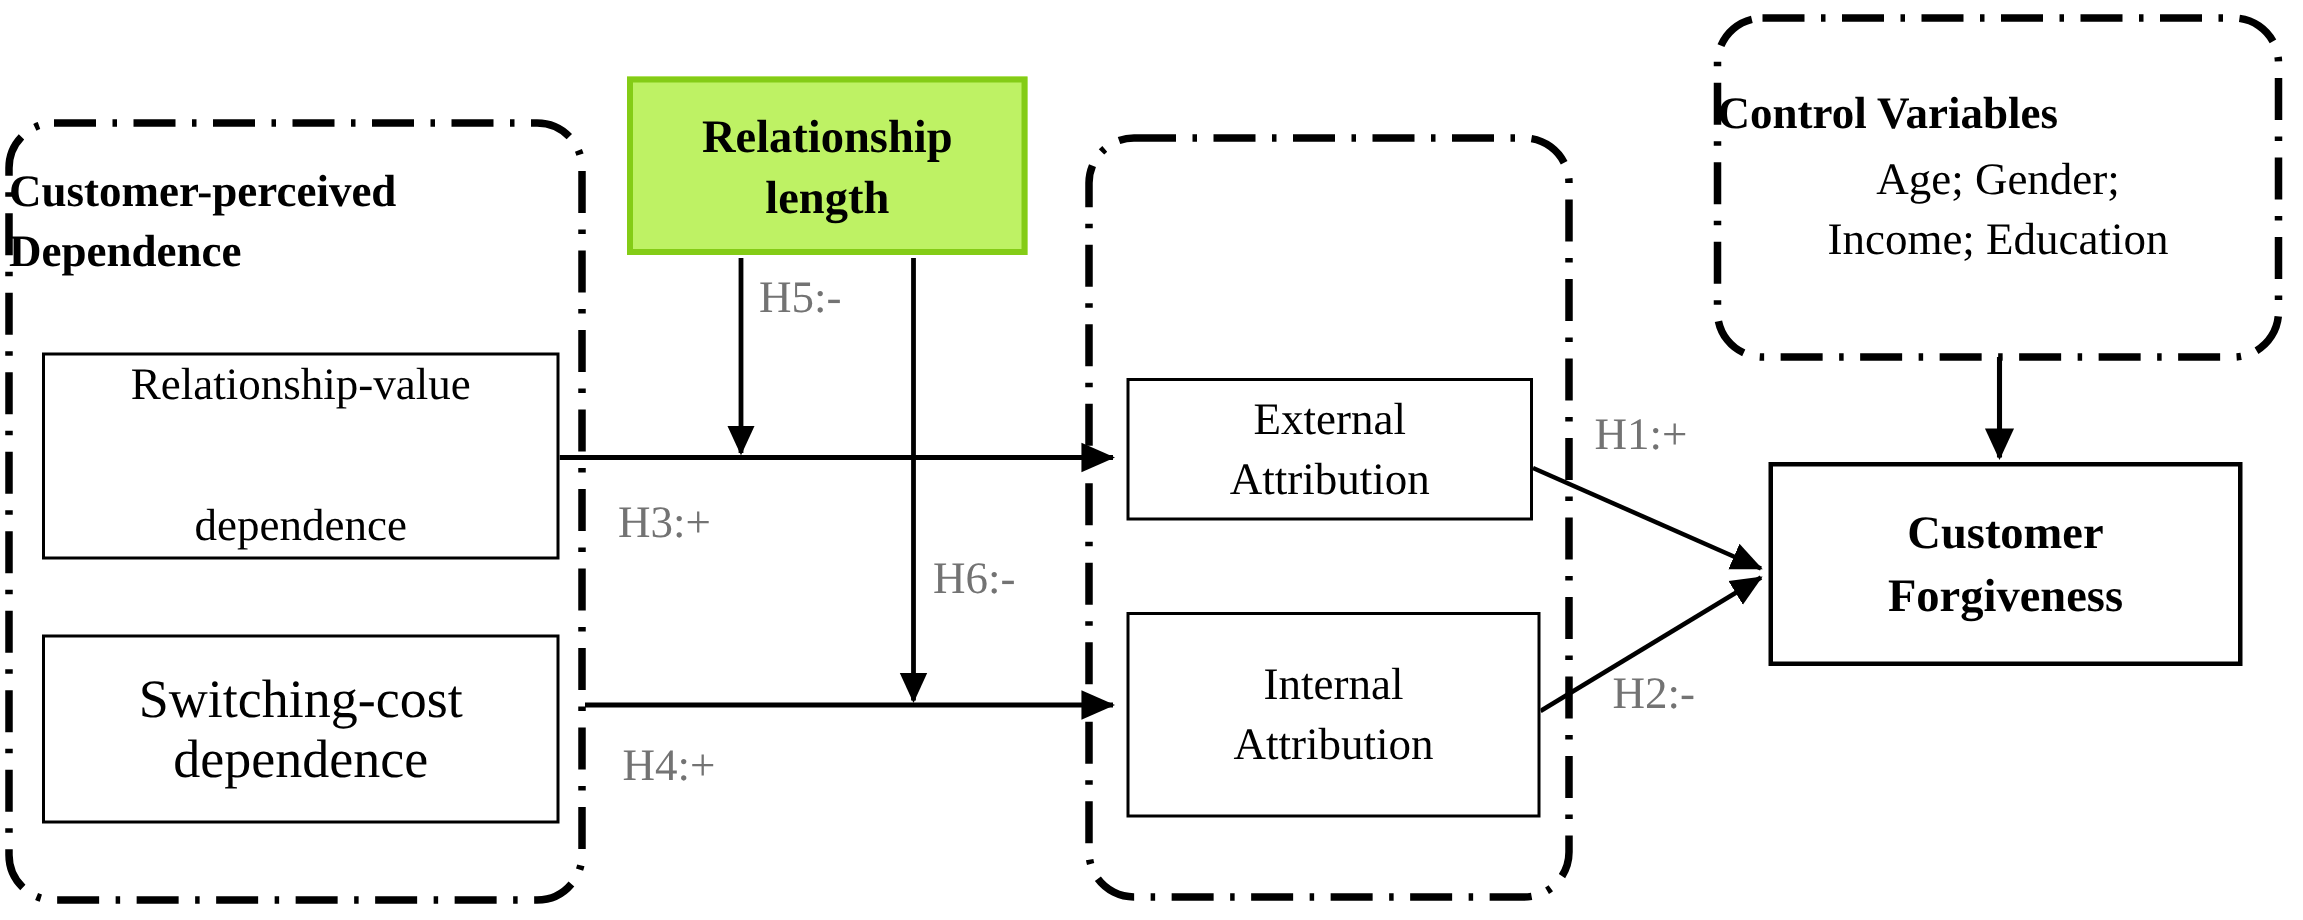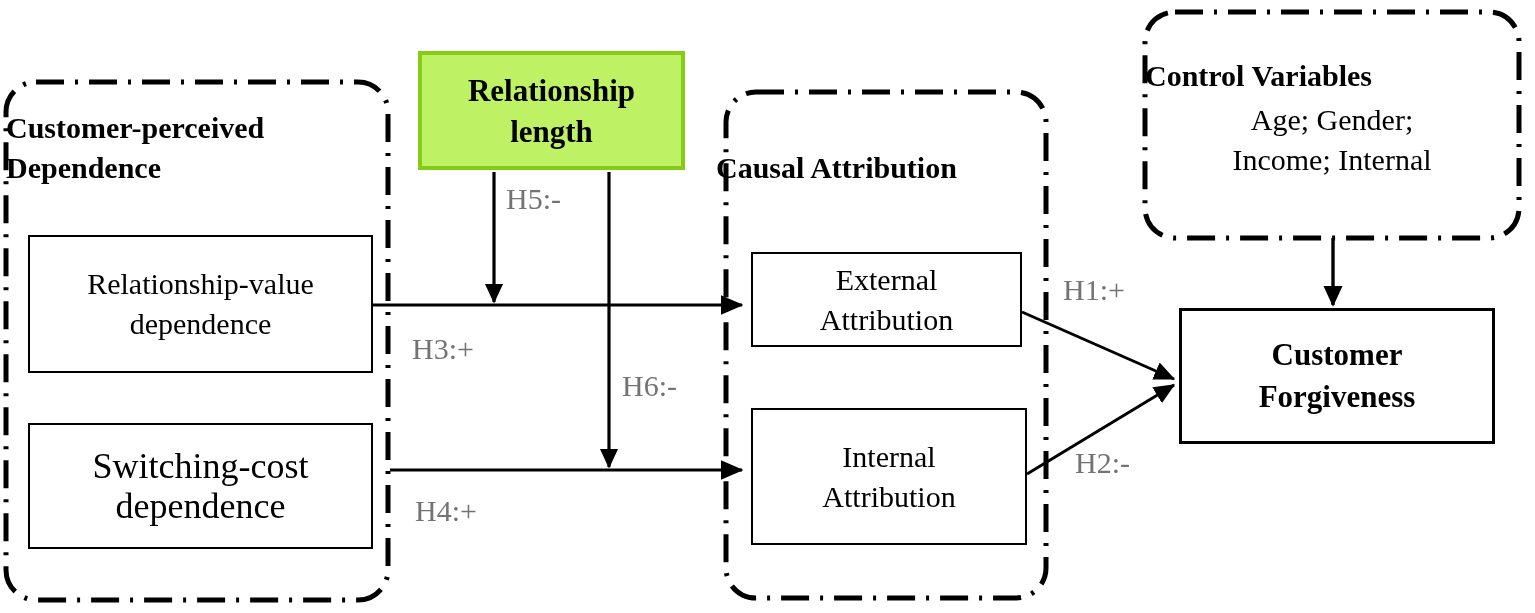--- a/index.html
+++ b/index.html
@@ -121,33 +121,30 @@
     <line x1="1027" y1="474" x2="1174" y2="385" stroke="#000000" stroke-width="3" marker-end="url(#arrowSolid)"></line>
 
     <line x1="1333" y1="238" x2="1333" y2="305" stroke="#000000" stroke-width="3.4" marker-end="url(#arrowSolidDown)"></line>
   </svg>
 
   <div class="group-title" style="left:6px; top:108px; width:382px; font-size:30px; line-height:40px;">
     <span class="line">Customer-perceived</span><br>
     <span class="line">Dependence</span>
   </div>
 
-  <div class="group-title" style="left:716px; top:148px; width:340px; font-size:30px; line-height:40px;">
-    <span class="line">Causal Attribution</span>
-  </div>
 
   <div class="group-title" style="left:1145px; top:56px; width:374px; font-size:30px; line-height:40px;">
     <span class="line">Control Variables</span>
   </div>
   <div class="group-sub" style="left:1145px; top:100px; width:374px; font-size:30px; line-height:40px;">
     <span class="line">Age; Gender;</span><br>
-    <span class="line">Income; Internal</span>
+    <span class="line">Income; Education</span>
   </div>
 
-  <div class="node box-thin" style="left:28px; top:235px; width:345px; height:138px; font-size:30px; line-height:40px;">
+  <div class="node box-thin" style="left:28px; top:235px; width:345px; height:138px; font-size:30px; line-height:40px;justify-content:space-between;">
     <span class="line reg">Relationship-value</span>
     <span class="line reg">dependence</span>
   </div>
 
   <div class="node box-thin" style="left:28px; top:423px; width:345px; height:126px; font-size:36px; line-height:40px;">
     <span class="line reg">Switching-cost</span>
     <span class="line reg">dependence</span>
   </div>
 
   <div class="node box-thin" style="left:751px; top:252px; width:271px; height:95px; font-size:30px; line-height:40px;">

